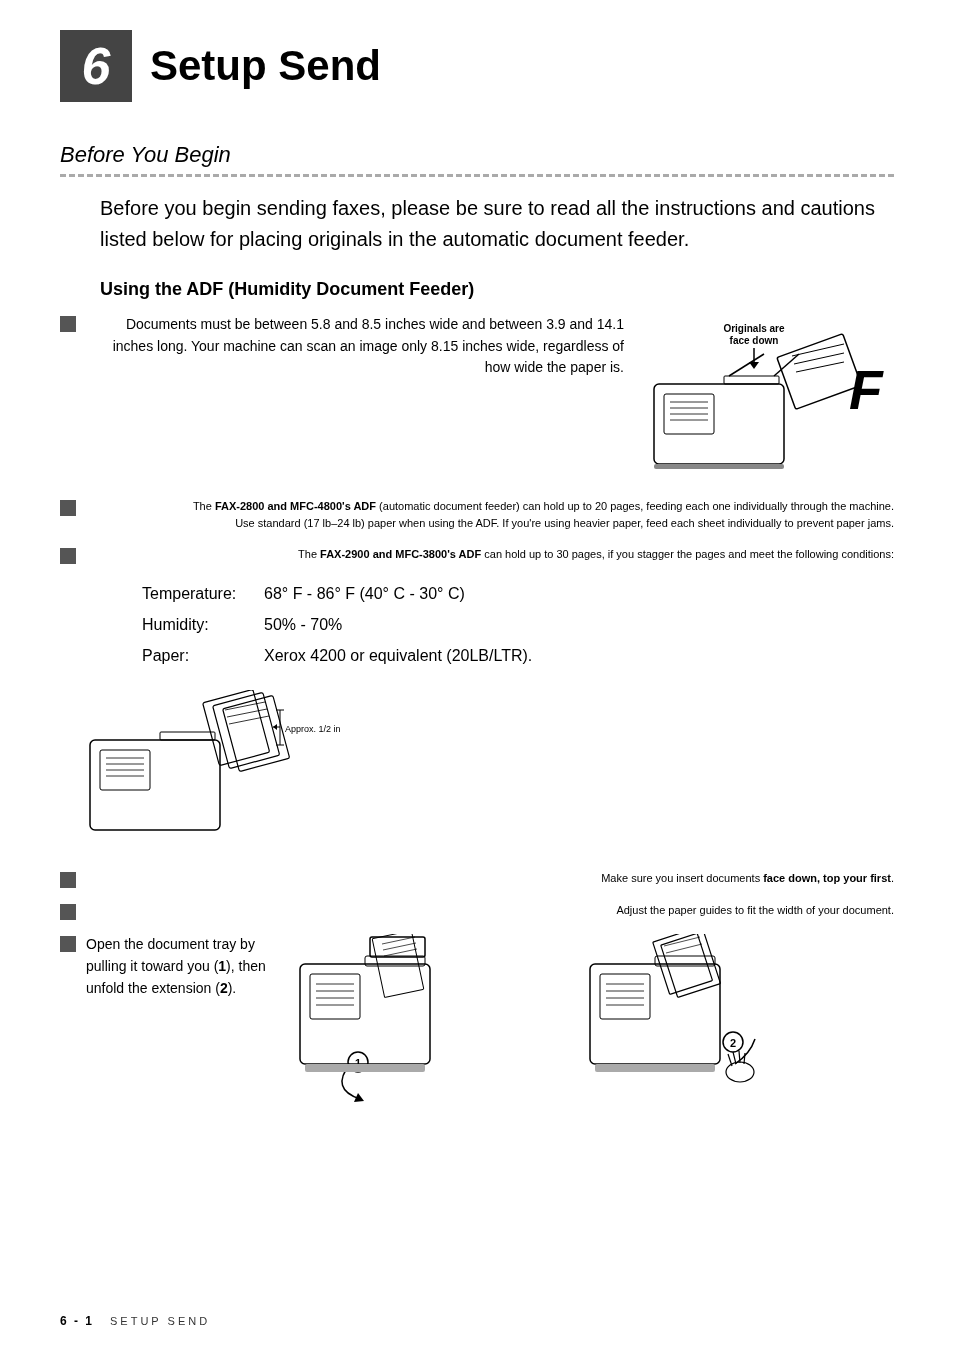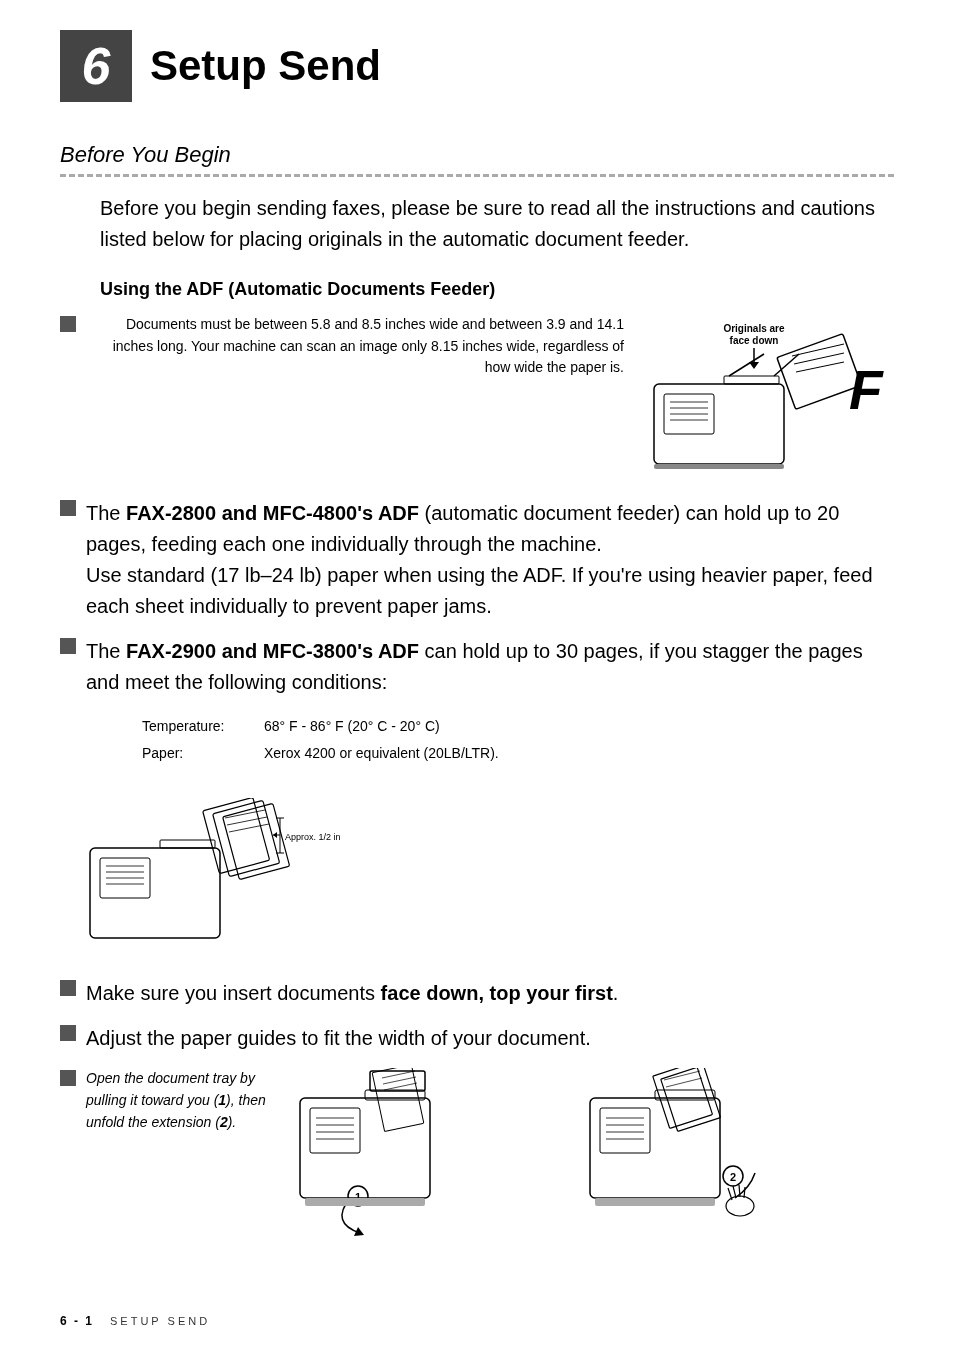--- a/index.html
+++ b/index.html
@@ -93,21 +93,22 @@
       height: 16px;
       background: #555;
       flex-shrink: 0;
       margin-top: 2px;
       margin-right: 10px;
     }
 
     .bullet-content {
       flex: 1;
       line-height: 1.55;
-      font-size: 20px;
+      font-size: 11px;
+      text-align: right;
     }
 
     
     .first-bullet-row {
       display: flex;
       align-items: flex-start;
       margin-bottom: 14px;
       text-align: right;
     }
 
@@ -127,22 +128,22 @@
       width: 260px;
       height: 170px;
       flex-shrink: 0;
       margin-left: 10px;
       position: relative;
     }
 
     
     .conditions-table {
       margin-left: 80px;
-      margin-bottom: 30px;
-      font-size: 14px;
+      margin-bottom: 18px;
+      font-size: 16px;
       line-height: 1.8;
     }
 
     .conditions-table td:first-child {
       width: 120px;
       vertical-align: top;
     }
 
     
     .fan-bullet-row {
@@ -203,21 +204,21 @@
       <span>6</span>
     </div>
     <div class="chapter-title">Setup Send</div>
   </div>
 
   <div class="section-heading">Before You Begin</div>
   <hr class="dashed-rule">
 
   <p class="intro-text">Before you begin sending faxes, please be sure to read all the instructions and cautions listed below for placing originals in the automatic document feeder.</p>
 
-  <div class="sub-section-heading">Using the ADF (Automatic Documents Feeder)</div>
+  <div class="sub-section-heading">Using the ADF (Humidity Document Feeder)</div>
 
   <div class="first-bullet-row">
     <div class="first-bullet-left">
       <div class="bullet-icon"></div>
       <div class="first-bullet-text">
         Documents must be between 5.8 and 8.5 inches wide and between 3.9 and 14.1 inches long. Your machine can scan an image only 8.15 inches wide, regardless of how wide the paper is.
       </div>
     </div>
 
     <div class="adf-diagram">
@@ -269,21 +270,25 @@
     <div class="bullet-content">
       The <strong>FAX-2900 and MFC-3800's ADF</strong> can hold up to 30 pages, if you stagger the pages and meet the following conditions:
     </div>
   </div>
 
   <div class="conditions-table">
     <table>
       <tbody>
         <tr>
           <td>Temperature:</td>
-          <td>68° F - 86° F (20° C - 20° C)</td>
+          <td>68° F - 86° F (40° C - 30° C)</td>
+        </tr>
+        <tr>
+          <td>Humidity:</td>
+          <td>50% - 70%</td>
         </tr>
         <tr>
           <td>Paper:</td>
           <td>Xerox 4200 or equivalent (20LB/LTR).</td>
         </tr>
       </tbody>
     </table>
   </div>
 
   <div class="fan-bullet-row">
@@ -327,21 +332,21 @@
   </div>
 
   <div class="bullet-item">
     <div class="bullet-icon"></div>
     <div class="bullet-content">
       Adjust the paper guides to fit the width of your document.
     </div>
   </div>
 
   <div class="fan-bullet-row">
-    <div style="display:flex;align-items:flex-start;width:220px;flex-shrink:0;font-style:italic;">
+    <div style="display:flex;align-items:flex-start;width:220px;flex-shrink:0;">
       <div class="bullet-icon"></div>
       <div class="first-bullet-text">
         Open the document tray by pulling it toward you (<strong>1</strong>), then unfold the extension (<strong>2</strong>).
       </div>
     </div>
 
     <div style="display:flex;gap:20px;margin-left:10px;">
 
       <div class="bottom-diagram">
         <svg width="220" height="180" viewBox="0 0 220 180">

